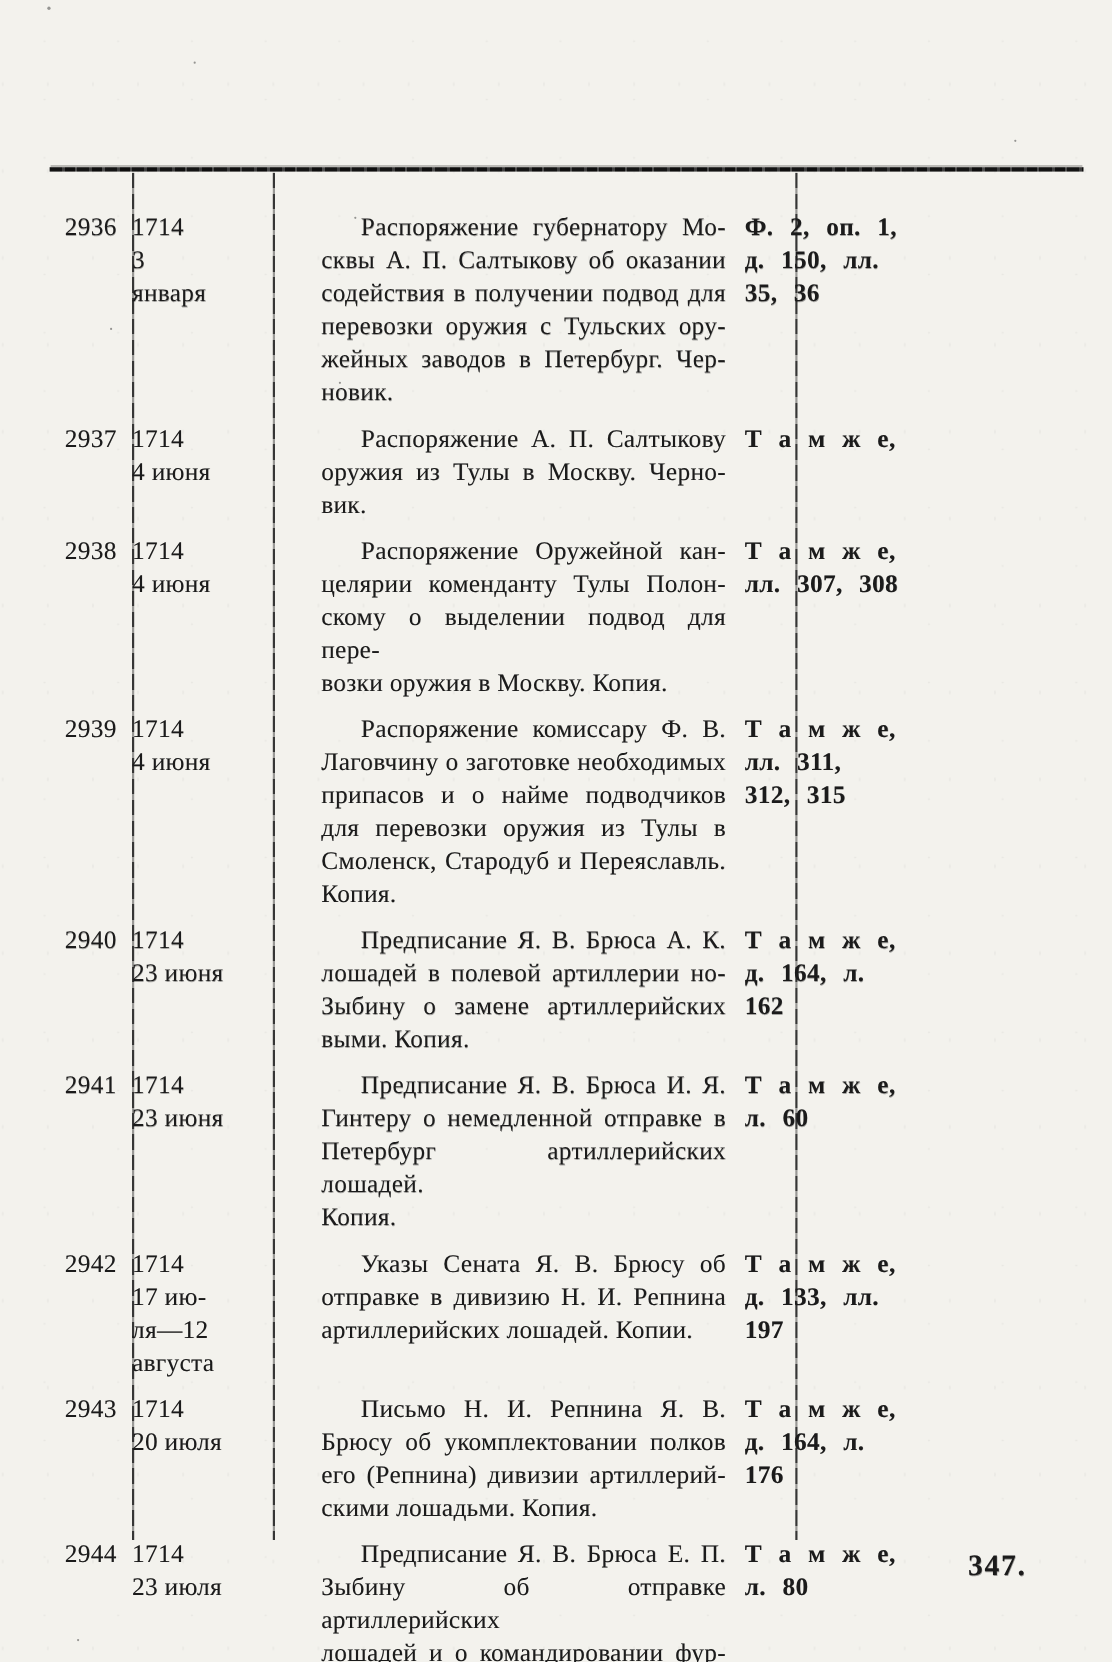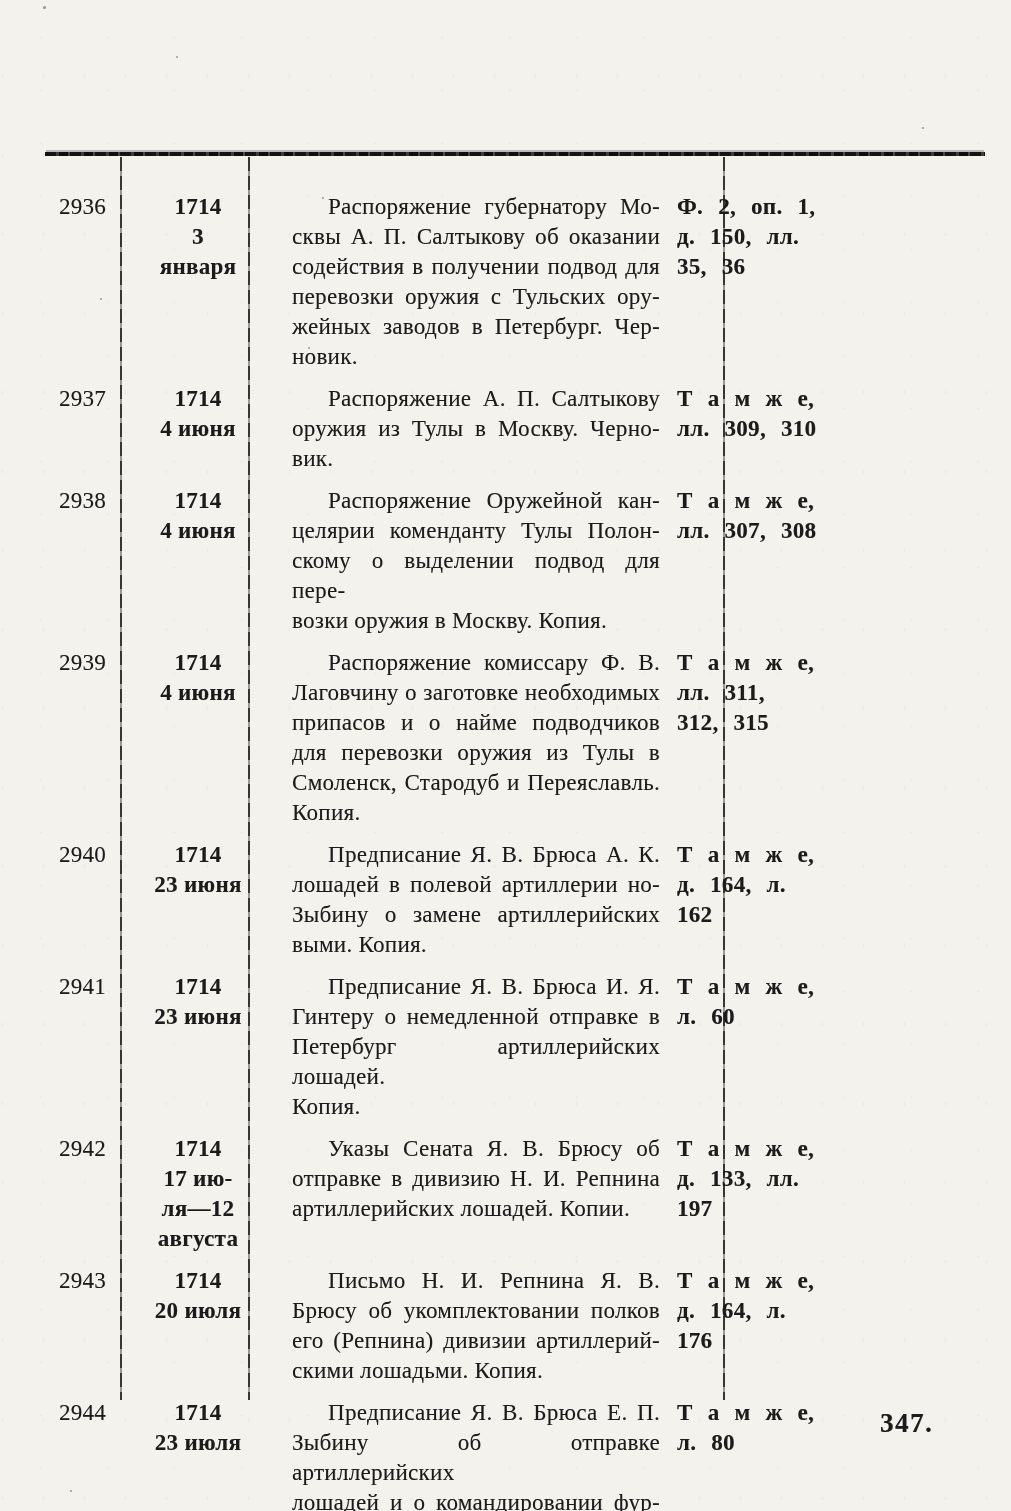--- a/index.html
+++ b/index.html
@@ -33,21 +33,21 @@
   #vrule-3 { left:723px; }
   .rows { position:absolute; left:45px; top:180px; width:940px; }
   .row  { display:flex; align-items:flex-start; }
   .cell {
     box-sizing:border-box;
     font-size:23px; line-height:30px; letter-spacing:0.3px;
     text-shadow: 0.3px 0.3px 0 rgba(20,20,20,0.35);
     margin-top: 12px;
   }
   .no   { width:75px;  text-align:center; }
-  .date { width:156px; text-align:center;font-weight:bold; }
+  .date { width:156px; text-align:left; }
   .desc { width:386px; padding:0 2px 0 16px; }
   .ref  { width:262px; padding-left:15px; word-spacing:9px;font-weight:bold; }
   .dline { text-align:justify; text-align-last:justify; }
   .dline.first { text-indent:36px; }
   .dline.last  { text-align-last:left; }
   .pagenum {
     position:absolute; left:880px; top:1408px;
     font-size:27px; font-weight:bold; letter-spacing:1.5px;
     text-shadow: 0.4px 0.4px 0 rgba(20,20,20,0.4);
   }
@@ -99,21 +99,20 @@
           <div class="">1714</div>
           <div class="">4 июня</div>
         </div>
         <div class="cell desc">
           <div class="dline first">Распоряжение А. П. Салтыкову</div>
           <div class="dline">оружия из Тулы в Москву. Черно-</div>
           <div class="dline last">вик.</div>
         </div>
         <div class="cell ref">
           <div class="">Т а м  ж е,</div>
-          <div class="">лл. 309, 310</div>
         </div>
       </div>
       <div class="row">
         <div class="cell no">2938</div>
         <div class="cell date">
           <div class="">1714</div>
           <div class="">4 июня</div>
         </div>
         <div class="cell desc">
           <div class="dline first">Распоряжение Оружейной кан-</div>

